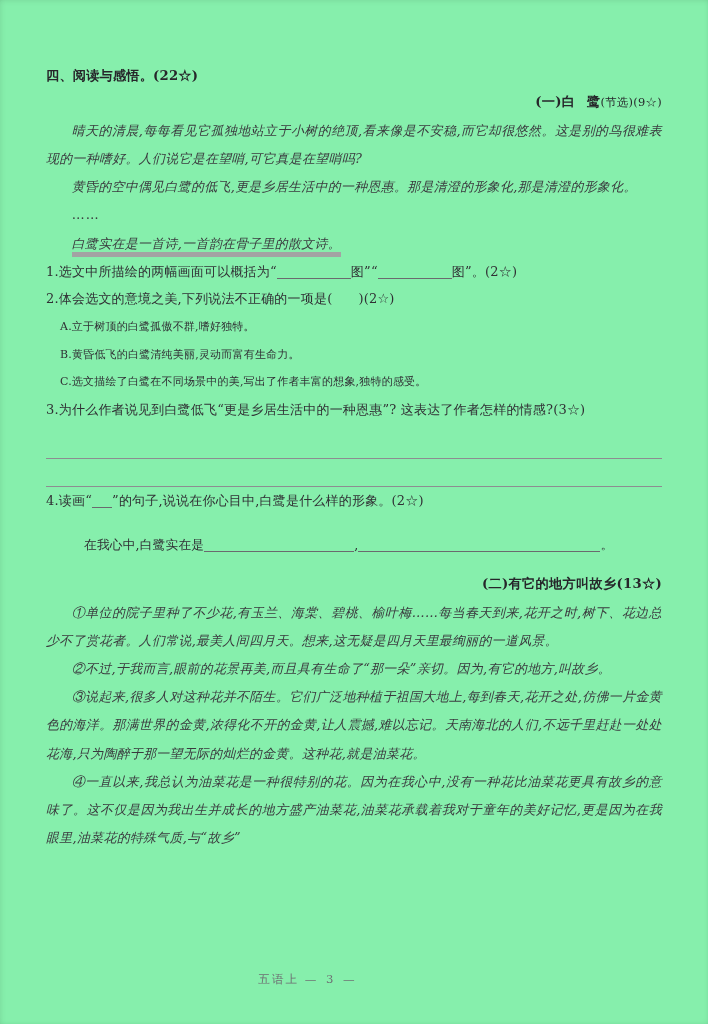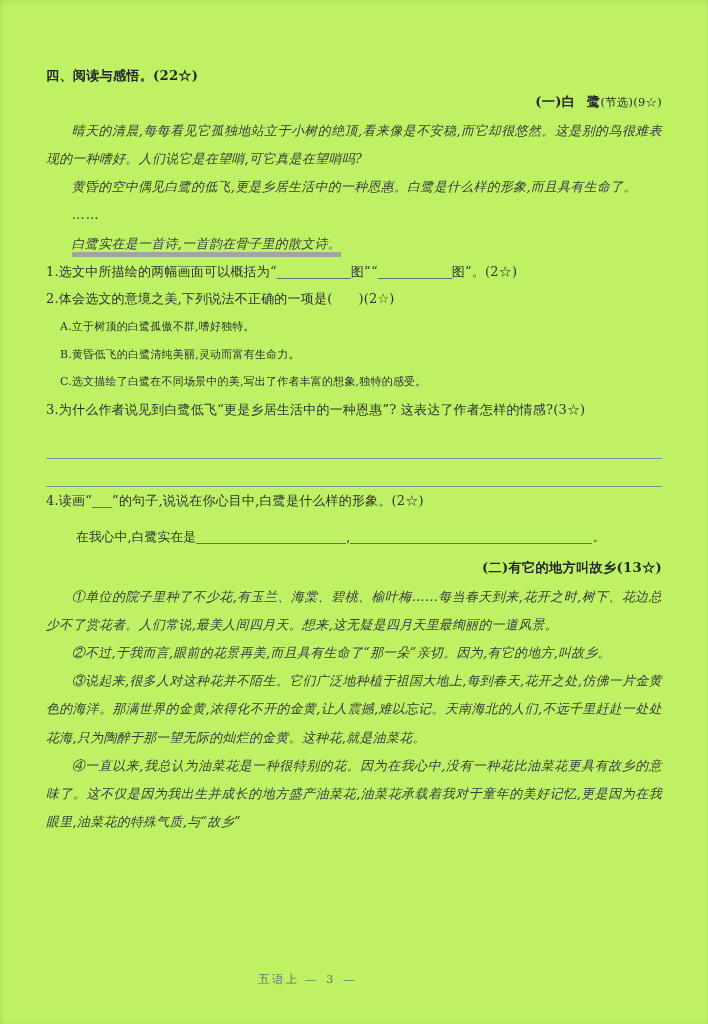--- a/index.html
+++ b/index.html
@@ -15,21 +15,21 @@
     position: relative;
     overflow: hidden;
   }
 
   
   #page {
     position: absolute;
     left: 0; top: 0;
     width: 708px;
     height: 1024px;
-    background: #bef264;
+    background: #86efac;
     box-sizing: border-box;
   }
   #page::before {
     
     content: "";
     position: absolute;
     left: 0; top: 0; right: 0; bottom: 0;
     pointer-events: none;
     box-shadow: inset 2px 2px 10px -6px rgba(0,0,0,0.30),
                 inset -2px -2px 10px -7px rgba(0,0,0,0.22);
@@ -117,21 +117,21 @@
     line-height: 27.6px;
     color: #303034;
     margin: 0;
     padding-left: 14px;
     letter-spacing: .2px;
   }
   .sub {
     font-size: 12.7px;
     line-height: 27.6px;
     color: #303034;
-    margin: 8px;
+    margin: 16px;
     padding-left: 22px;
     letter-spacing: .2px;
   }
 
   
   .blank {
     display: inline-block;
     border-bottom: 1px solid #6a6a6e;
     height: 14px;
     vertical-align: -3px;
@@ -171,21 +171,21 @@
 
   <div class="content">
 
     <p class="sec-head">四、阅读与感悟。(22☆)</p>
 
     <p class="passage-title">
       <span>(一)白</span><span class="gap-wide">&nbsp;</span><span>鹭</span><span class="small">(节选)(9☆)</span>
     </p>
 
     <p class="para">晴天的清晨,每每看见它孤独地站立于小树的绝顶,看来像是不安稳,而它却很悠然。这是别的鸟很难表现的一种嗜好。人们说它是在望哨,可它真是在望哨吗?</p>
-    <p class="para">黄昏的空中偶见白鹭的低飞,更是乡居生活中的一种恩惠。白鹭是什么样的形象,而且具有生命了。</p>
+    <p class="para">黄昏的空中偶见白鹭的低飞,更是乡居生活中的一种恩惠。那是清澄的形象化,那是清澄的形象化。</p>
     <p class="ellipsis">……</p>
     <p class="quoted-line">
       <span class="u">白鹭实在是一首诗,一首韵在骨子里的散文诗。</span>
     </p>
 
     <p class="q">
       <span>1.</span><span>选文中所描绘的两幅画面可以概括为“</span><span class="blank b1"></span><span>图”“</span><span class="blank b2"></span><span>图”。(2☆)</span>
     </p>
 
     <p class="q">

